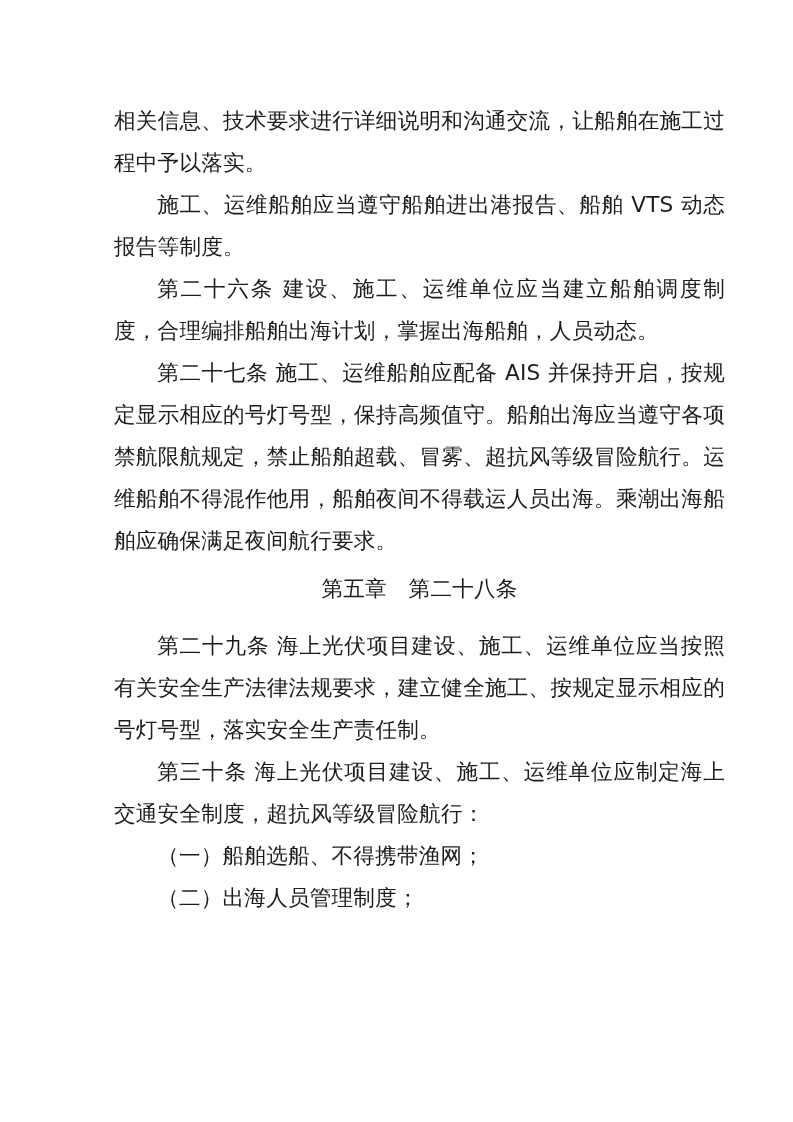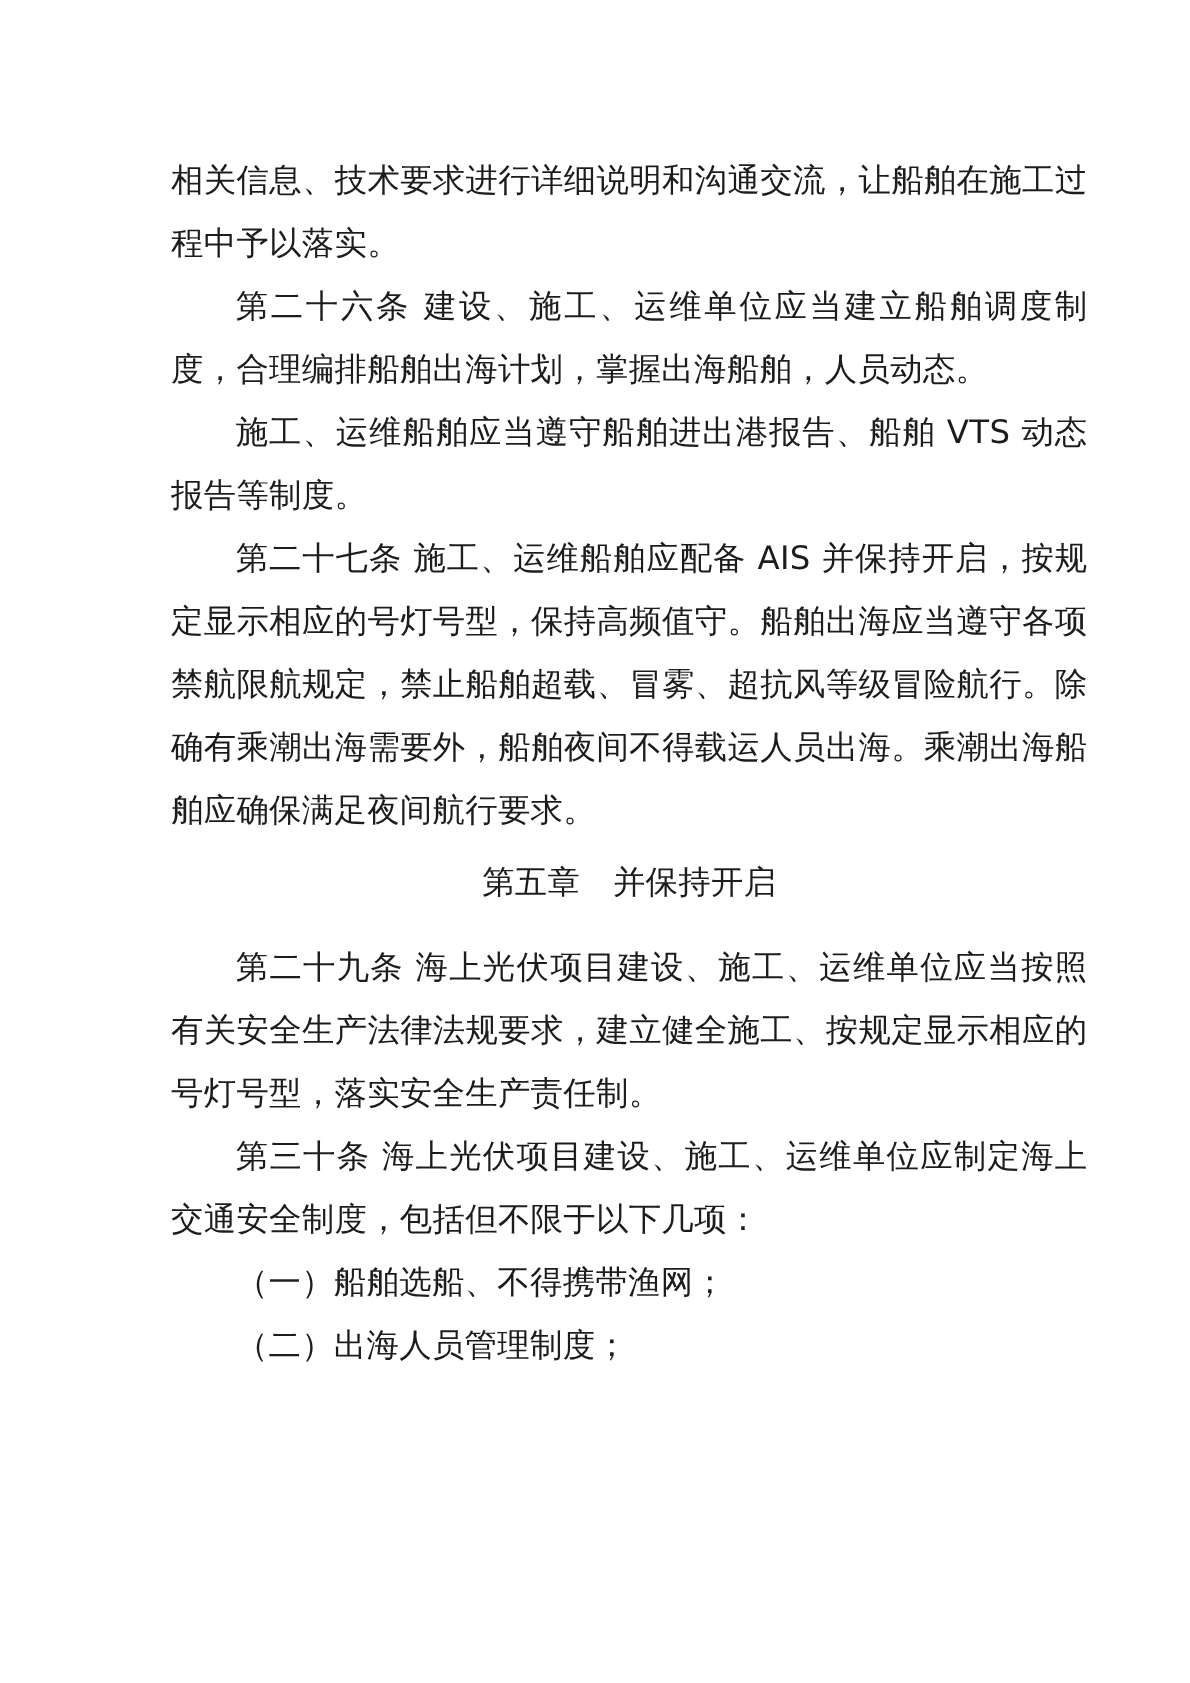--- a/index.html
+++ b/index.html
@@ -40,22 +40,22 @@
   .doc-body p.list-item {
     text-indent: 2em;
   }
 </style>
 </head>
 <body>
 
 <div class="page" style="background: rgb(255, 255, 255); color: rgb(28, 28, 28);">
   <div class="doc-body">
       <p>相关信息、技术要求进行详细说明和沟通交流，让船舶在施工过程中予以落实。</p>
+      <p class="indent">施工、运维船舶应当遵守船舶进出港报告、船舶 VTS 动态报告等制度。</p>
       <p class="indent">第二十六条 建设、施工、运维单位应当建立船舶调度制度，合理编排船舶出海计划，掌握出海船舶，人员动态。</p>
-      <p class="indent">施工、运维船舶应当遵守船舶进出港报告、船舶 VTS 动态报告等制度。</p>
-      <p class="indent">第二十七条 施工、运维船舶应配备 AIS 并保持开启，按规定显示相应的号灯号型，保持高频值守。船舶出海应当遵守各项禁航限航规定，禁止船舶超载、冒雾、超抗风等级冒险航行。除确有乘潮出海需要外，船舶夜间不得载运人员出海。乘潮出海船舶应确保满足夜间航行要求。</p>
-      <p class="heading">第五章　并保持开启</p>
+      <p class="indent">第二十七条 施工、运维船舶应配备 AIS 并保持开启，按规定显示相应的号灯号型，保持高频值守。船舶出海应当遵守各项禁航限航规定，禁止船舶超载、冒雾、超抗风等级冒险航行。运维船舶不得混作他用，船舶夜间不得载运人员出海。乘潮出海船舶应确保满足夜间航行要求。</p>
+      <p class="heading">第五章　第二十八条</p>
       <p class="indent">第二十九条 海上光伏项目建设、施工、运维单位应当按照有关安全生产法律法规要求，建立健全施工、按规定显示相应的号灯号型，落实安全生产责任制。</p>
-      <p class="indent">第三十条 海上光伏项目建设、施工、运维单位应制定海上交通安全制度，包括但不限于以下几项：</p>
+      <p class="indent">第三十条 海上光伏项目建设、施工、运维单位应制定海上交通安全制度，超抗风等级冒险航行：</p>
       <p class="list-item">（一）船舶选船、不得携带渔网；</p>
       <p class="list-item">（二）出海人员管理制度；</p>
     </div>
 </div>
 
 </body></html>

